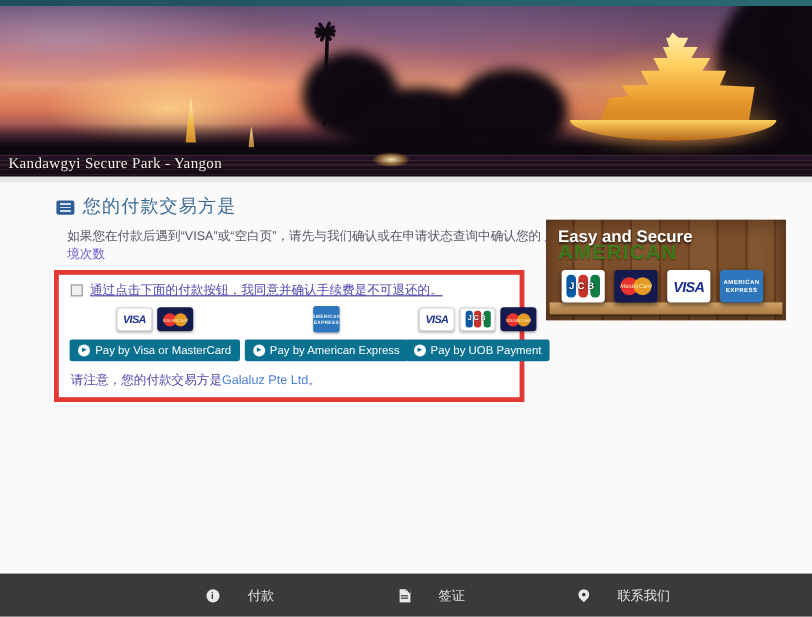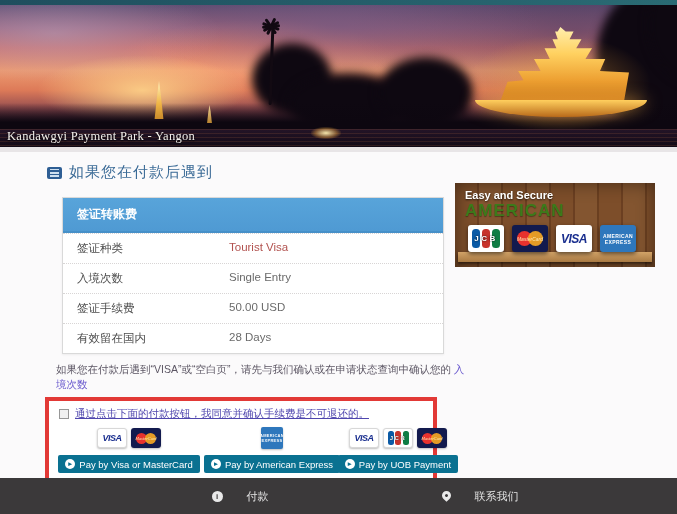--- a/index.html
+++ b/index.html
@@ -110,21 +110,21 @@
   .btn-arrow { width:10px; height:10px; background:#fff; border-radius:50%; color:#0a7191;
     font-size:6.5px; line-height:10px; text-align:center; flex:0 0 auto; }
   .btn-arrow::before { content:"►"; }
   .merchant-note { margin-top:9px; font-size:10.5px; color:#4f46ae; }
   .merchant-note a { color:#4a7fd4; text-decoration:none; }
 
   
   .banner { position:absolute; top:31px; left:455px; width:200px; height:84px; overflow:hidden;
     background:repeating-linear-gradient(90deg,#7d4e2a 0 22px,#6b3f21 22px 24px,#835530 24px 46px,#6a3f20 46px 48px);
     box-shadow:inset 0 0 18px rgba(0,0,0,.45); }
-  .bn-line1 { position:absolute; top:6px; left:10px; color:#fff; font-weight:bold; font-size:11px;
+  .bn-line1 { position:absolute; top:6px; left:10px; color:#fff; font-weight:bold; font-size:14px;
     text-shadow:0 1px 2px rgba(0,0,0,.7); }
   .bn-line2 { position:absolute; top:18px; left:10px; color:#3c7a1a; font-weight:bold; font-size:17px;
     letter-spacing:1px; text-shadow:0 1px 1px rgba(0,0,0,.35); }
   .shelf { position:absolute; bottom:5px; left:3px; right:3px; height:10px;
     background:linear-gradient(#d2a368,#a87942); box-shadow:0 2px 3px rgba(0,0,0,.55); }
   .bn-cards { position:absolute; bottom:15px; left:13px; display:flex; gap:8px; }
   .bcard { width:36px; height:27px; border-radius:3px; box-shadow:0 2px 4px rgba(0,0,0,.55);
     display:flex; align-items:center; justify-content:center; position:relative; overflow:hidden; }
   .bcard.jcb { background:#fff; }
   .bcard.jcb .s { width:8px; height:19px; border-radius:3.5px; }
@@ -181,53 +181,34 @@
   <span class="frond" style="transform:rotate(-65deg)"></span>
   <span class="frond" style="transform:rotate(-30deg)"></span>
   <span class="frond" style="transform:rotate(-5deg)"></span>
   <span class="frond" style="transform:rotate(20deg)"></span>
   <span class="frond" style="transform:rotate(55deg)"></span>
   <div class="boat-glow"></div>
   <div class="boat"></div>
   <div class="boat-hull"></div>
   <div class="water"></div>
   <div class="light-dot"></div>
-  <div class="hero-caption">Kandawgyi Payment Park - Yangon</div>
+  <div class="hero-caption">Kandawgyi Secure Park - Yangon</div>
 </div>
 
 <div class="strip"></div>
 
 <div class="content">
 
   <div class="title-row">
     <span class="title-icon">
         <i></i>
       </span>
-    <h1 class="page-title">如果您在付款后遇到</h1>
+    <h1 class="page-title">您的付款交易方是</h1>
   </div>
 
-  <div class="visa-table">
-    <div class="vt-header">签证转账费</div>
-    <div class="vt-row">
-      <span class="vt-label">签证种类</span>
-      <span class="vt-value red">Tourist Visa</span>
-    </div>
-    <div class="vt-row">
-      <span class="vt-label">入境次数</span>
-      <span class="vt-value">Single Entry</span>
-    </div>
-    <div class="vt-row">
-      <span class="vt-label">签证手续费</span>
-      <span class="vt-value">50.00 USD</span>
-    </div>
-    <div class="vt-row">
-      <span class="vt-label">有效留在国内</span>
-      <span class="vt-value">28 Days</span>
-    </div>
-  </div>
 
   <p class="notice"><span>如果您在付款后遇到“VISA”或“空白页”，请先与我们确认或在申请状态查询中确认您的</span> <a href="#">入境次数</a><br>
   </p>
 
   <div class="pay-box">
     <div class="agree-row">
       <span class="chk"></span>
       <span class="agree-text">通过点击下面的付款按钮，我同意并确认手续费是不可退还的。</span>
     </div>
     <div class="pay-cols">
@@ -317,17 +298,21 @@
 
 </div>
 
 <div class="footer">
   <div class="footer-items">
     <div class="f-item">
       <span class="ic-info"></span>
       <span>付款</span>
     </div>
     <div class="f-item">
+      <span class="ic-doc"></span>
+      <span>签证</span>
+    </div>
+    <div class="f-item">
       <span class="ic-pin"></span>
       <span>联系我们</span>
     </div>
   </div>
 </div>
 
 </body></html>

